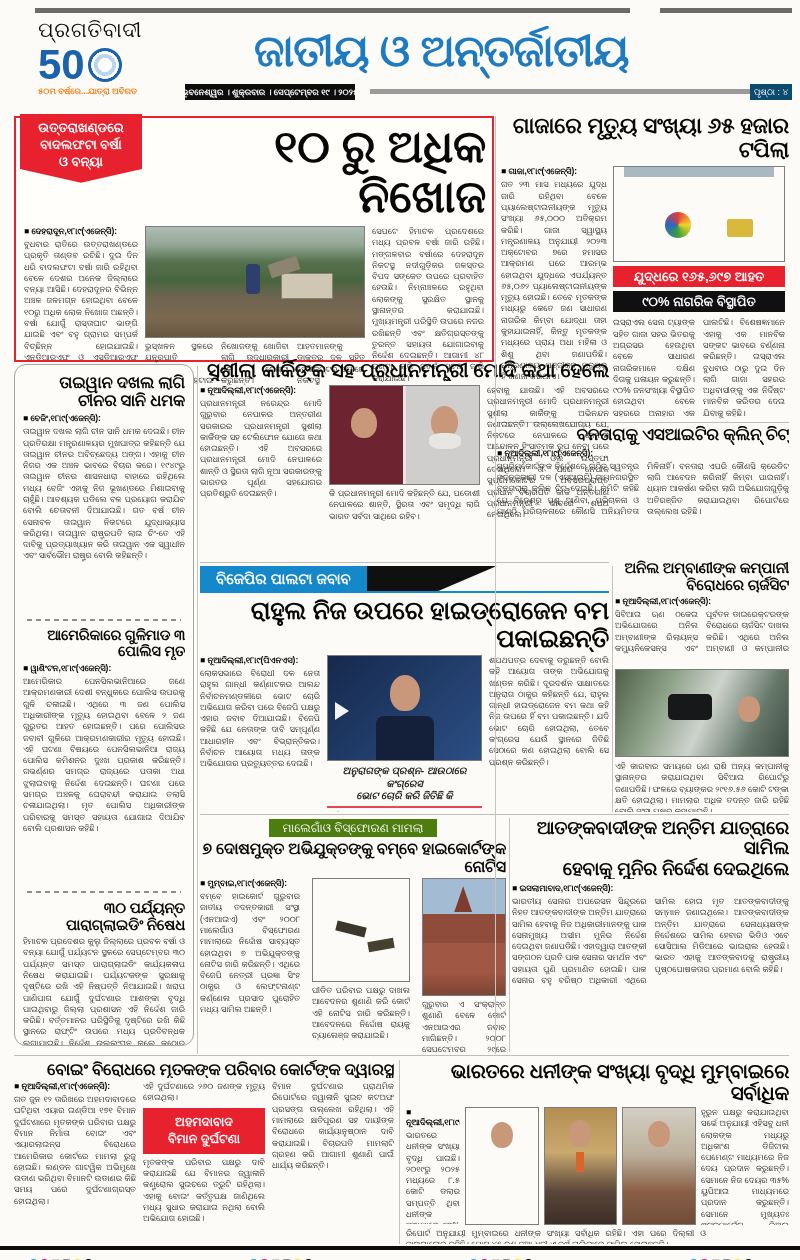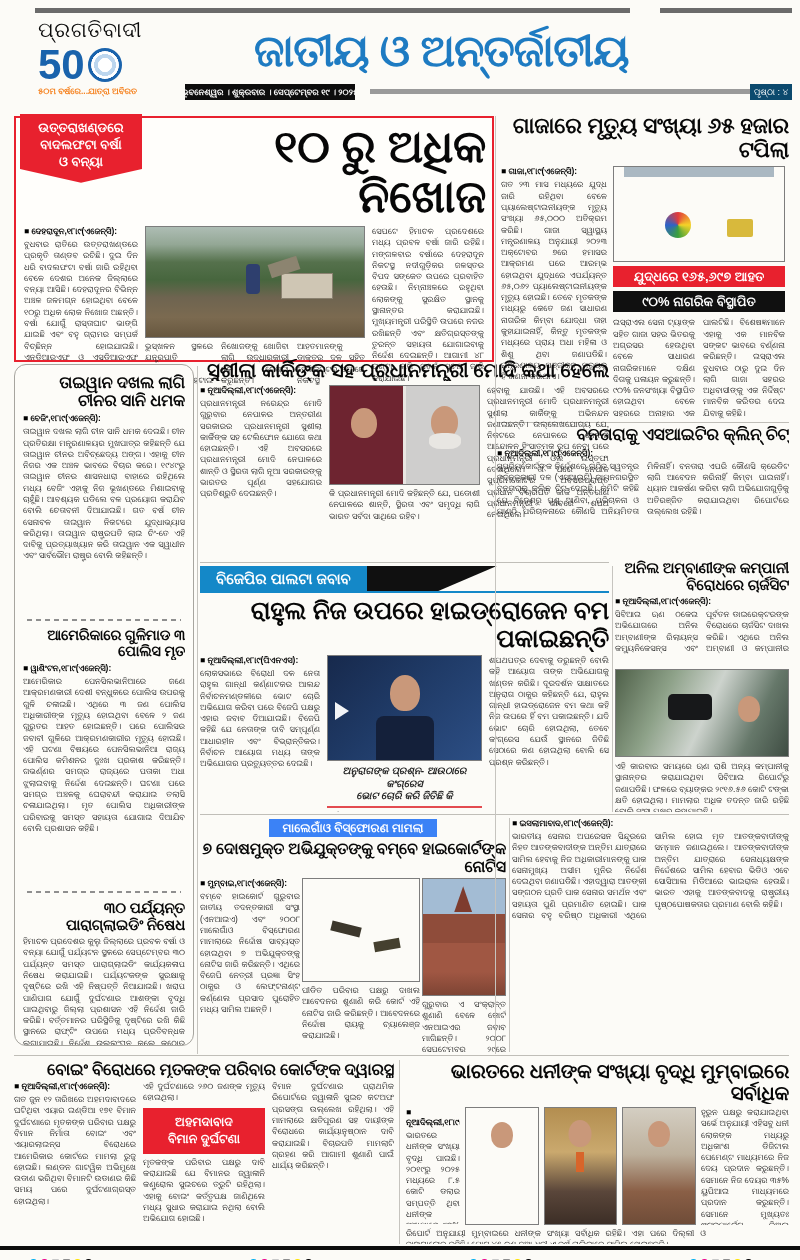--- a/index.html
+++ b/index.html
@@ -30,21 +30,21 @@
   .lead-box{border:2px solid #e8212e;background:#fffefb}
   .kicker{background:#e8212e;color:#fff;font-weight:bold;font-size:13px;text-align:center;line-height:1.3;padding:6px 4px 12px;clip-path:polygon(0 0,100% 0,100% 80%,50% 100%,0 80%)}
   .lead-headline{font-size:45px}
   .lead-grid{display:grid;grid-template-columns:114px 1fr 112px;gap:7px;padding:5px 8px 6px}
   
   .gaza-grid{display:grid;grid-template-columns:106px 1fr;gap:6px;padding:0 4px}
   
   .blue-label{display:inline-flex;align-items:center;background:#1488c8;color:#fff;font-weight:bold;font-size:15px;padding:2px 16px;height:25px}
   .black-wedge{display:inline-block;width:130px;height:25px;background:#101010;clip-path:polygon(0 0,100% 0,55% 100%,0 100%);vertical-align:top}
   .label-row{border-bottom:2px solid #1488c8}
-  .red-label{display:inline-block;background:#3b82f6;color:#fff;font-weight:bold;font-size:12px;padding:2px 14px}
+  .red-label{display:inline-block;background:#4d7c0f;color:#fff;font-weight:normal;font-size:12px;padding:2px 14px}
   .caption{font-size:10px;font-weight:bold;font-style:italic;text-align:center;color:#222;line-height:1.25;border-bottom:2px solid #e34b50;padding-bottom:3px}
   .crash-box{background:#e8212e;color:#fff;font-weight:bold;font-size:12.5px;text-align:center;line-height:1.35;padding:6px 2px;margin:3px 0}
   .left-wrap{border:1px solid #a7a59f;border-radius:12px;padding:8px 8px 4px;background:#fdfcf8}
   
   .photo-landslide{background:linear-gradient(180deg,#aebdb4 0%,#93a795 16%,#55714c 32%,#47663e 48%,#6e6450 64%,#7b6a50 82%,#67573f 100%)}
   .blob{position:absolute}
   .photo-gaza{background:linear-gradient(180deg,#b6c2ca 0%,#c6bb a 0%,#c4b99d 30%,#b2a485 60%,#9c8b6d 100%)}
   .umbrella{width:26px;height:26px;border-radius:50%;background:conic-gradient(#e23b3b,#f5d327,#3aa03c,#2e62c9,#e23b3b)}
   .photo-karki-modi{background:linear-gradient(90deg,#6e2430 0 49%,#e9e6e2 49% 51%,#cfcecd 51% 100%)}
   .face{border-radius:50% 50% 46% 46%;background:#c9987a}
@@ -211,21 +211,21 @@
       <div class="face blob" style="right:16%;top:30%;width:22px;height:26px"></div>
     </div>
     <div class="body-text" style="height:86px">ଏହି କାରବାର ସମୟରେ ଋଣ ରାଶି ଅନ୍ୟ କମ୍ପାନୀକୁ ସ୍ଥାନାନ୍ତର କରାଯାଇଥିବା ସିବିଆଇ ରିପୋର୍ଟରୁ ଜଣାପଡିଛି। ଫଳରେ ବ୍ୟାଙ୍କର ୨୯୧୬.୫୬ କୋଟି ଟଙ୍କା କ୍ଷତି ହୋଇଥିଲା। ମାମଲାର ଅଧିକ ତଦନ୍ତ ଜାରି ରହିଛି ବୋଲି ସଂସ୍ଥା ପକ୍ଷରୁ କୁହାଯାଇଛି।</div>
   </section>
 
   <div class="hrule" style="left:200px;top:814px;width:589px"></div>
 
   <section class="abs" style="left:200px;top:818px;width:306px;height:234px;overflow:hidden">
     <div style="text-align:center"><span class="red-label">ମାଲେଗାଁଓ ବିସ୍ଫୋରଣ ମାମଲା</span></div>
     <div class="headline" style="font-size:16px;margin:3px 0">୭ ଦୋଷମୁକ୍ତ ଅଭିଯୁକ୍ତଙ୍କୁ ବମ୍ବେ ହାଇକୋର୍ଟଙ୍କ ନୋଟିସ</div>
-    <div style="display:grid;grid-template-columns:100px 1fr 84px;gap:2px">
+    <div style="display:grid;grid-template-columns:100px 1fr 84px;gap:12px">
       <div style="overflow:hidden;height:182px">
         <div class="byline">■ ମୁମ୍ବାଇ,୧୮ା୯(ଏଜେନ୍ସି):</div>
         <div class="body-text" style="height:170px">ବମ୍ବେ ହାଇକୋର୍ଟ ଗୁରୁବାର ଜାତୀୟ ତଦନ୍ତକାରୀ ସଂସ୍ଥା (ଏନଆଇଏ) ଏବଂ ୨୦୦୮ ମାଲେଗାଁଓ ବିସ୍ଫୋରଣ ମାମଲାରେ ନିର୍ଦ୍ଦୋଷ ସାବ୍ୟସ୍ତ ହୋଇଥିବା ୭ ଅଭିଯୁକ୍ତଙ୍କୁ ନୋଟିସ ଜାରି କରିଛନ୍ତି। ଏଥିରେ ବିଜେପି ନେତ୍ରୀ ପ୍ରଜ୍ଞା ସିଂହ ଠାକୁର ଓ ଲେଫ୍ଟନାଣ୍ଟ କର୍ଣ୍ଣେଲ ପ୍ରସାଦ ପୁରୋହିତ ମଧ୍ୟ ସାମିଲ ଅଛନ୍ତି।</div>
       </div>
       <div style="overflow:hidden;height:182px">
         <div class="photo photo-blast" style="height:104px">
           <div class="blob" style="left:18%;top:40%;width:26px;height:12px;background:#3b3awn"></div>
           <div class="blob" style="left:24%;top:44%;width:30px;height:10px;background:#3c372c;transform:rotate(14deg)"></div>
           <div class="blob" style="right:16%;top:60%;width:26px;height:10px;background:#45402f;transform:rotate(-10deg)"></div>
         </div>
@@ -234,20 +234,22 @@
       <div style="overflow:hidden;height:182px">
         <div class="photo photo-court" style="height:118px">
           <div class="blob" style="left:38%;top:6%;width:18px;height:26px;background:#7e3c2e;clip-path:polygon(50% 0,100% 100%,0 100%)"></div>
         </div>
         <div class="body-text" style="margin-top:3px;height:58px">ଗୁରୁବାର ଏ ସଂକ୍ରାନ୍ତ ଶୁଣାଣି ବେଳେ କୋର୍ଟ ଏନଆଇଏର ଜବାବ ମାଗିଛନ୍ତି। ୨୦୦୮ ସେପ୍ଟେମ୍ବର ୨୯ରେ ମାଲେଗାଁଓର ଏକ ମସଜିଦ ନିକଟରେ ବାଇକରେ ରଖାଯାଇଥିବା ବିସ୍ଫୋରକ ଫାଟି ୬ ଜଣଙ୍କ ମୃତ୍ୟୁ ହୋଇଥିଲା ଓ ୧୦୦ରୁ ଅଧିକ ଆହତ ହୋଇଥିଲେ।</div>
       </div>
     </div>
   </section>
 
   <section class="abs" style="left:512px;top:818px;width:277px;height:234px;overflow:hidden">
+    <div class="headline pre" style="font-size:18.5px;margin-bottom:4px">ଆତଙ୍କବାଦୀଙ୍କ ଅନ୍ତିମ ଯାତ୍ରାରେ ସାମିଲ
+ହେବାକୁ ମୁନିର ନିର୍ଦ୍ଦେଶ ଦେଇଥିଲେ</div>
     <div class="byline">■ ଇସଲାମାବାଦ,୧୮ା୯(ଏଜେନ୍ସି):</div>
     <div class="body-text cols2" style="height:168px">ଭାରତୀୟ ସେନାର ଅପରେସନ ସିନ୍ଦୂରରେ ନିହତ ଆତଙ୍କବାଦୀଙ୍କ ଅନ୍ତିମ ଯାତ୍ରାରେ ସାମିଲ ହେବାକୁ ନିଜ ଅଧିକାରୀମାନଙ୍କୁ ପାକ ସେନାମୁଖ୍ୟ ଅସୀମ ମୁନିର ନିର୍ଦ୍ଦେଶ ଦେଇଥିବା ଜଣାପଡିଛି। ଏହାଦ୍ୱାରା ଆତଙ୍କୀ ସଙ୍ଗଠନ ପ୍ରତି ପାକ ସେନାର ସମର୍ଥନ ଏବଂ ସହାୟତା ପୁଣି ପ୍ରମାଣିତ ହୋଇଛି। ପାକ ସେନାର ବହୁ ବରିଷ୍ଠ ଅଧିକାରୀ ଏଥିରେ ସାମିଲ ହୋଇ ମୃତ ଆତଙ୍କବାଦୀଙ୍କୁ ସମ୍ମାନ ଜଣାଇଥିଲେ। ଆତଙ୍କବାଦୀଙ୍କ ଅନ୍ତିମ ଯାତ୍ରାରେ ସେନାଧ୍ୟକ୍ଷଙ୍କ ନିର୍ଦ୍ଦେଶରେ ସାମିଲ ହେବାର ଭିଡିଓ ଏବେ ସୋସିଆଲ ମିଡିଆରେ ଭାଇରାଲ ହେଉଛି। ଭାରତ ଏହାକୁ ଆତଙ୍କବାଦକୁ ରାଷ୍ଟ୍ରୀୟ ପୃଷ୍ଠପୋଷକତାର ପ୍ରମାଣ ବୋଲି କହିଛି।</div>
   </section>
 
   <div class="hrule" style="left:14px;top:1055px;width:775px"></div>
 
   <section class="abs" style="left:14px;top:1060px;width:380px;height:184px;overflow:hidden">
     <div class="headline" style="font-size:16.5px;margin-bottom:3px">ବୋଇଂ ବିରୋଧରେ ମୃତକଙ୍କ ପରିବାର କୋର୍ଟଙ୍କ ଦ୍ୱାରସ୍ଥ</div>
     <div style="display:grid;grid-template-columns:1fr 1fr 1fr;gap:7px">
       <div style="overflow:hidden;height:156px">

